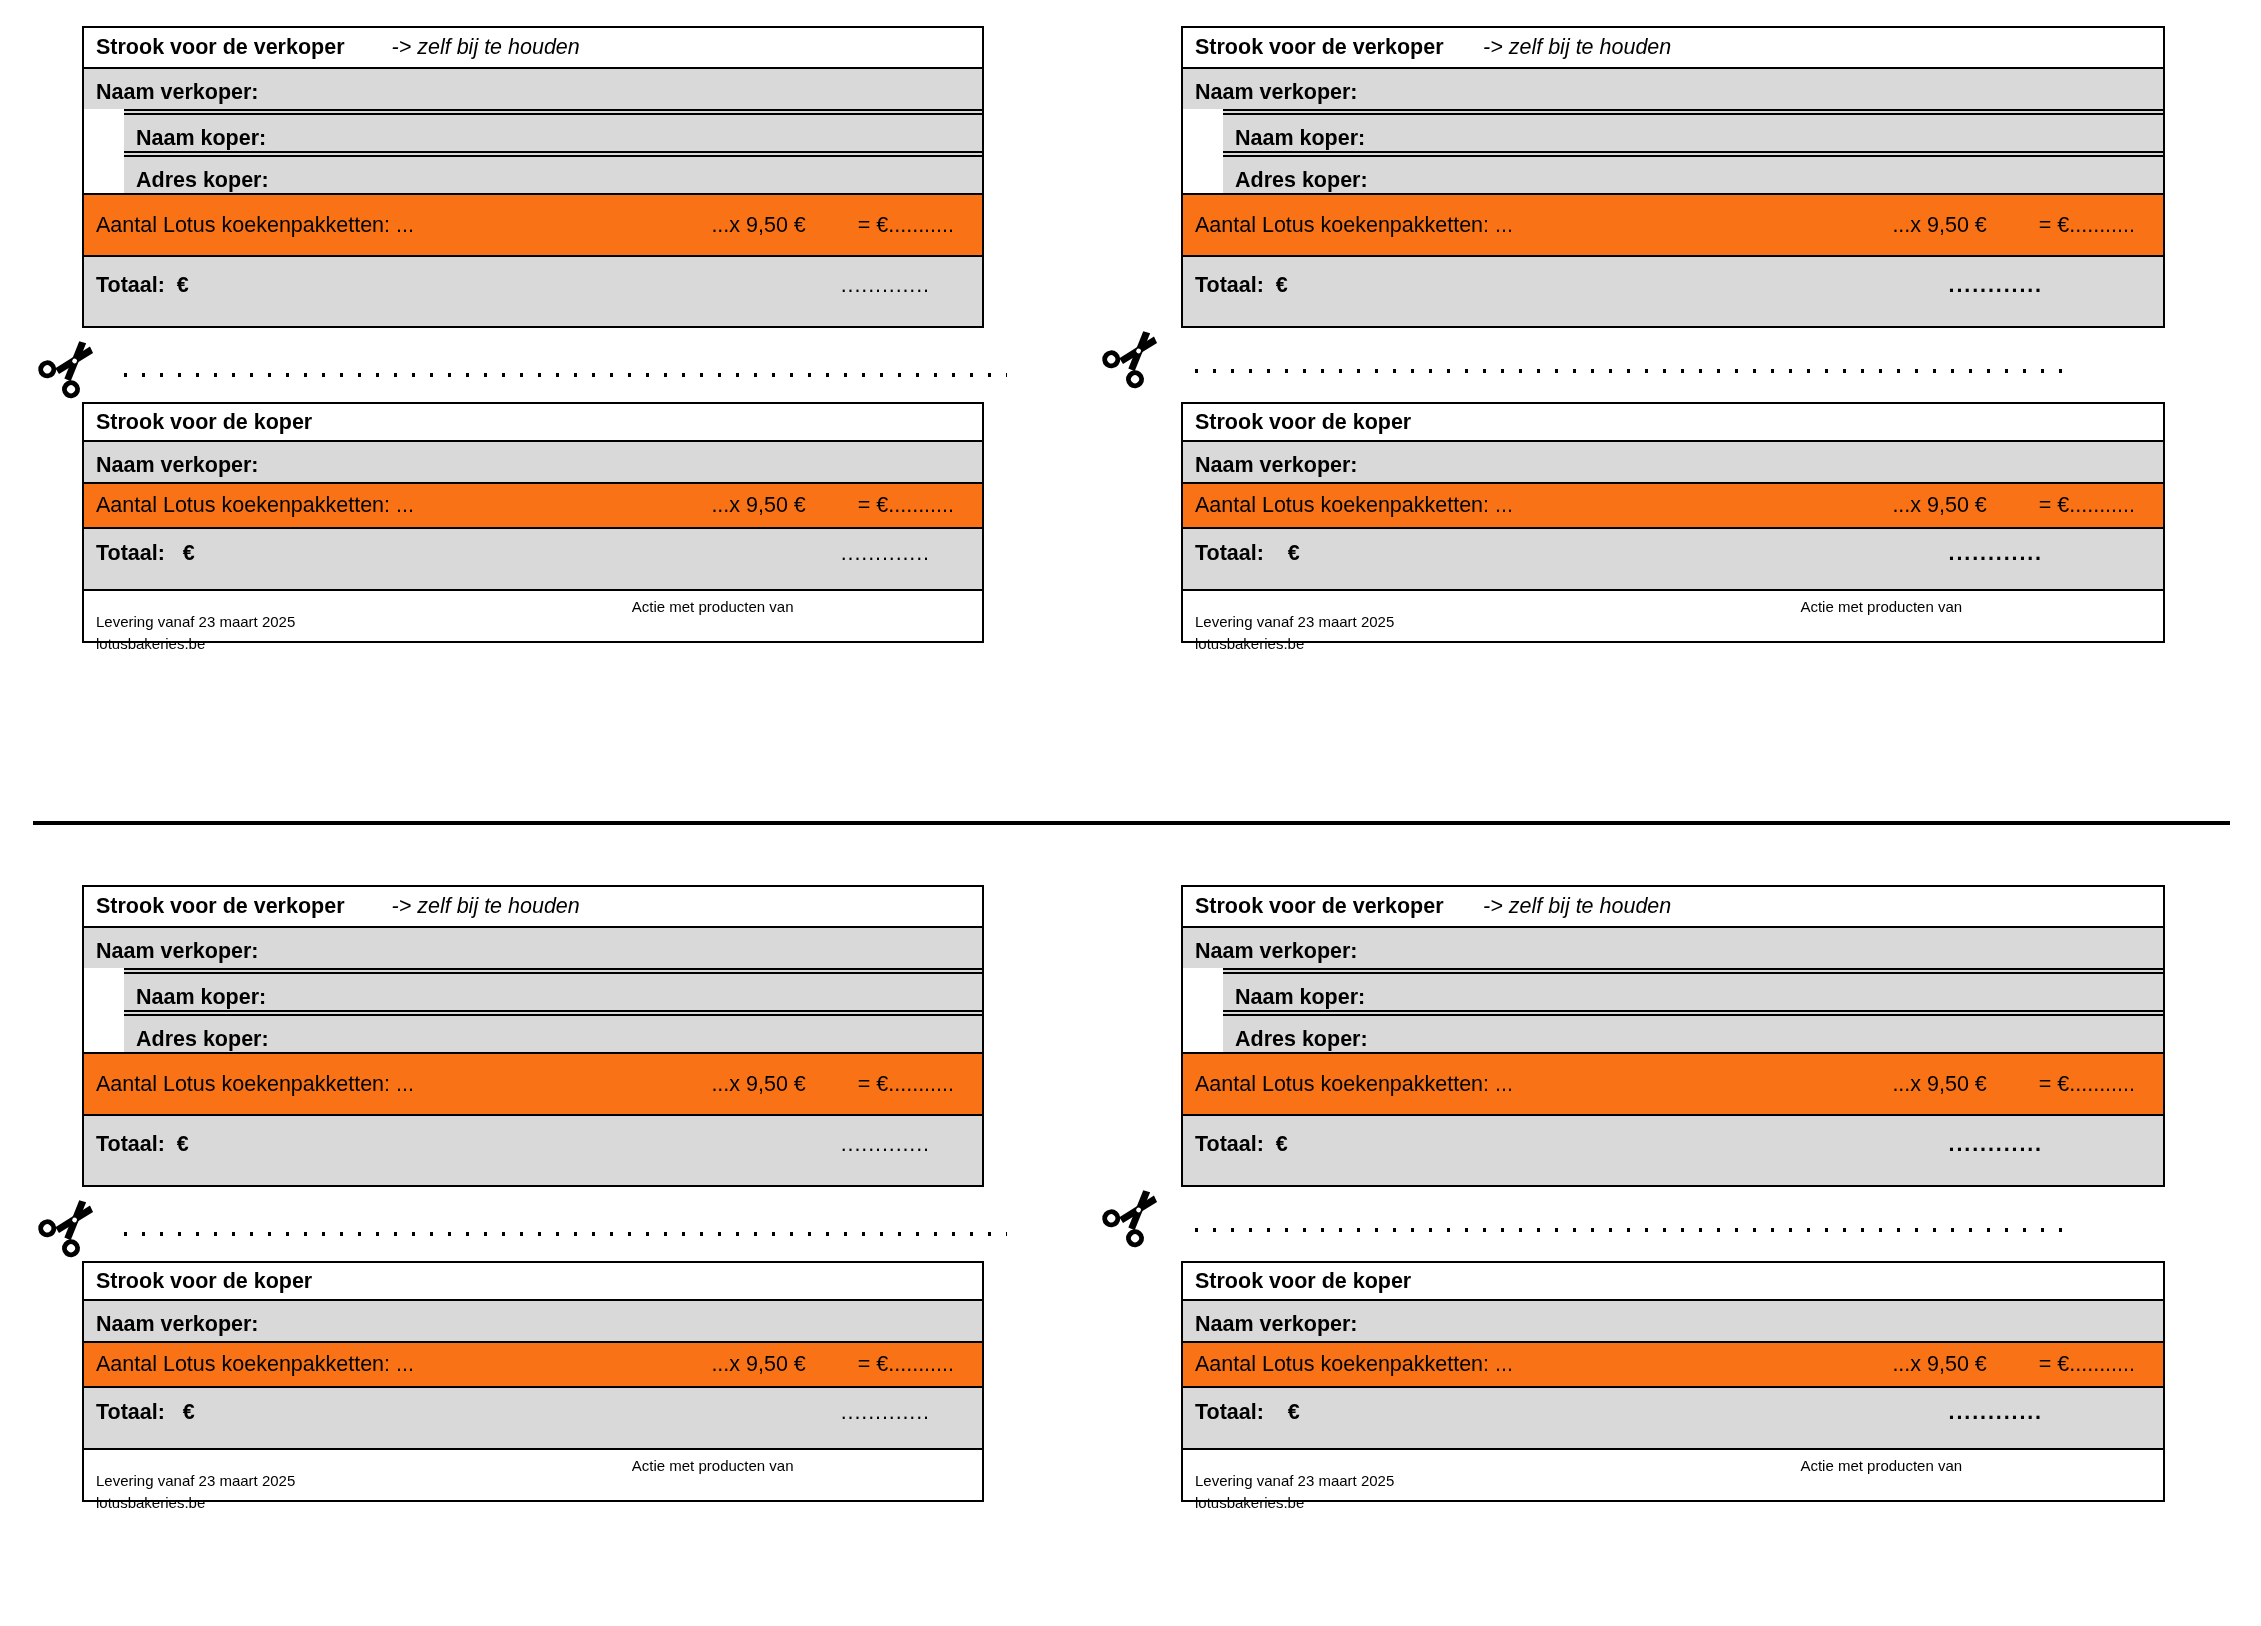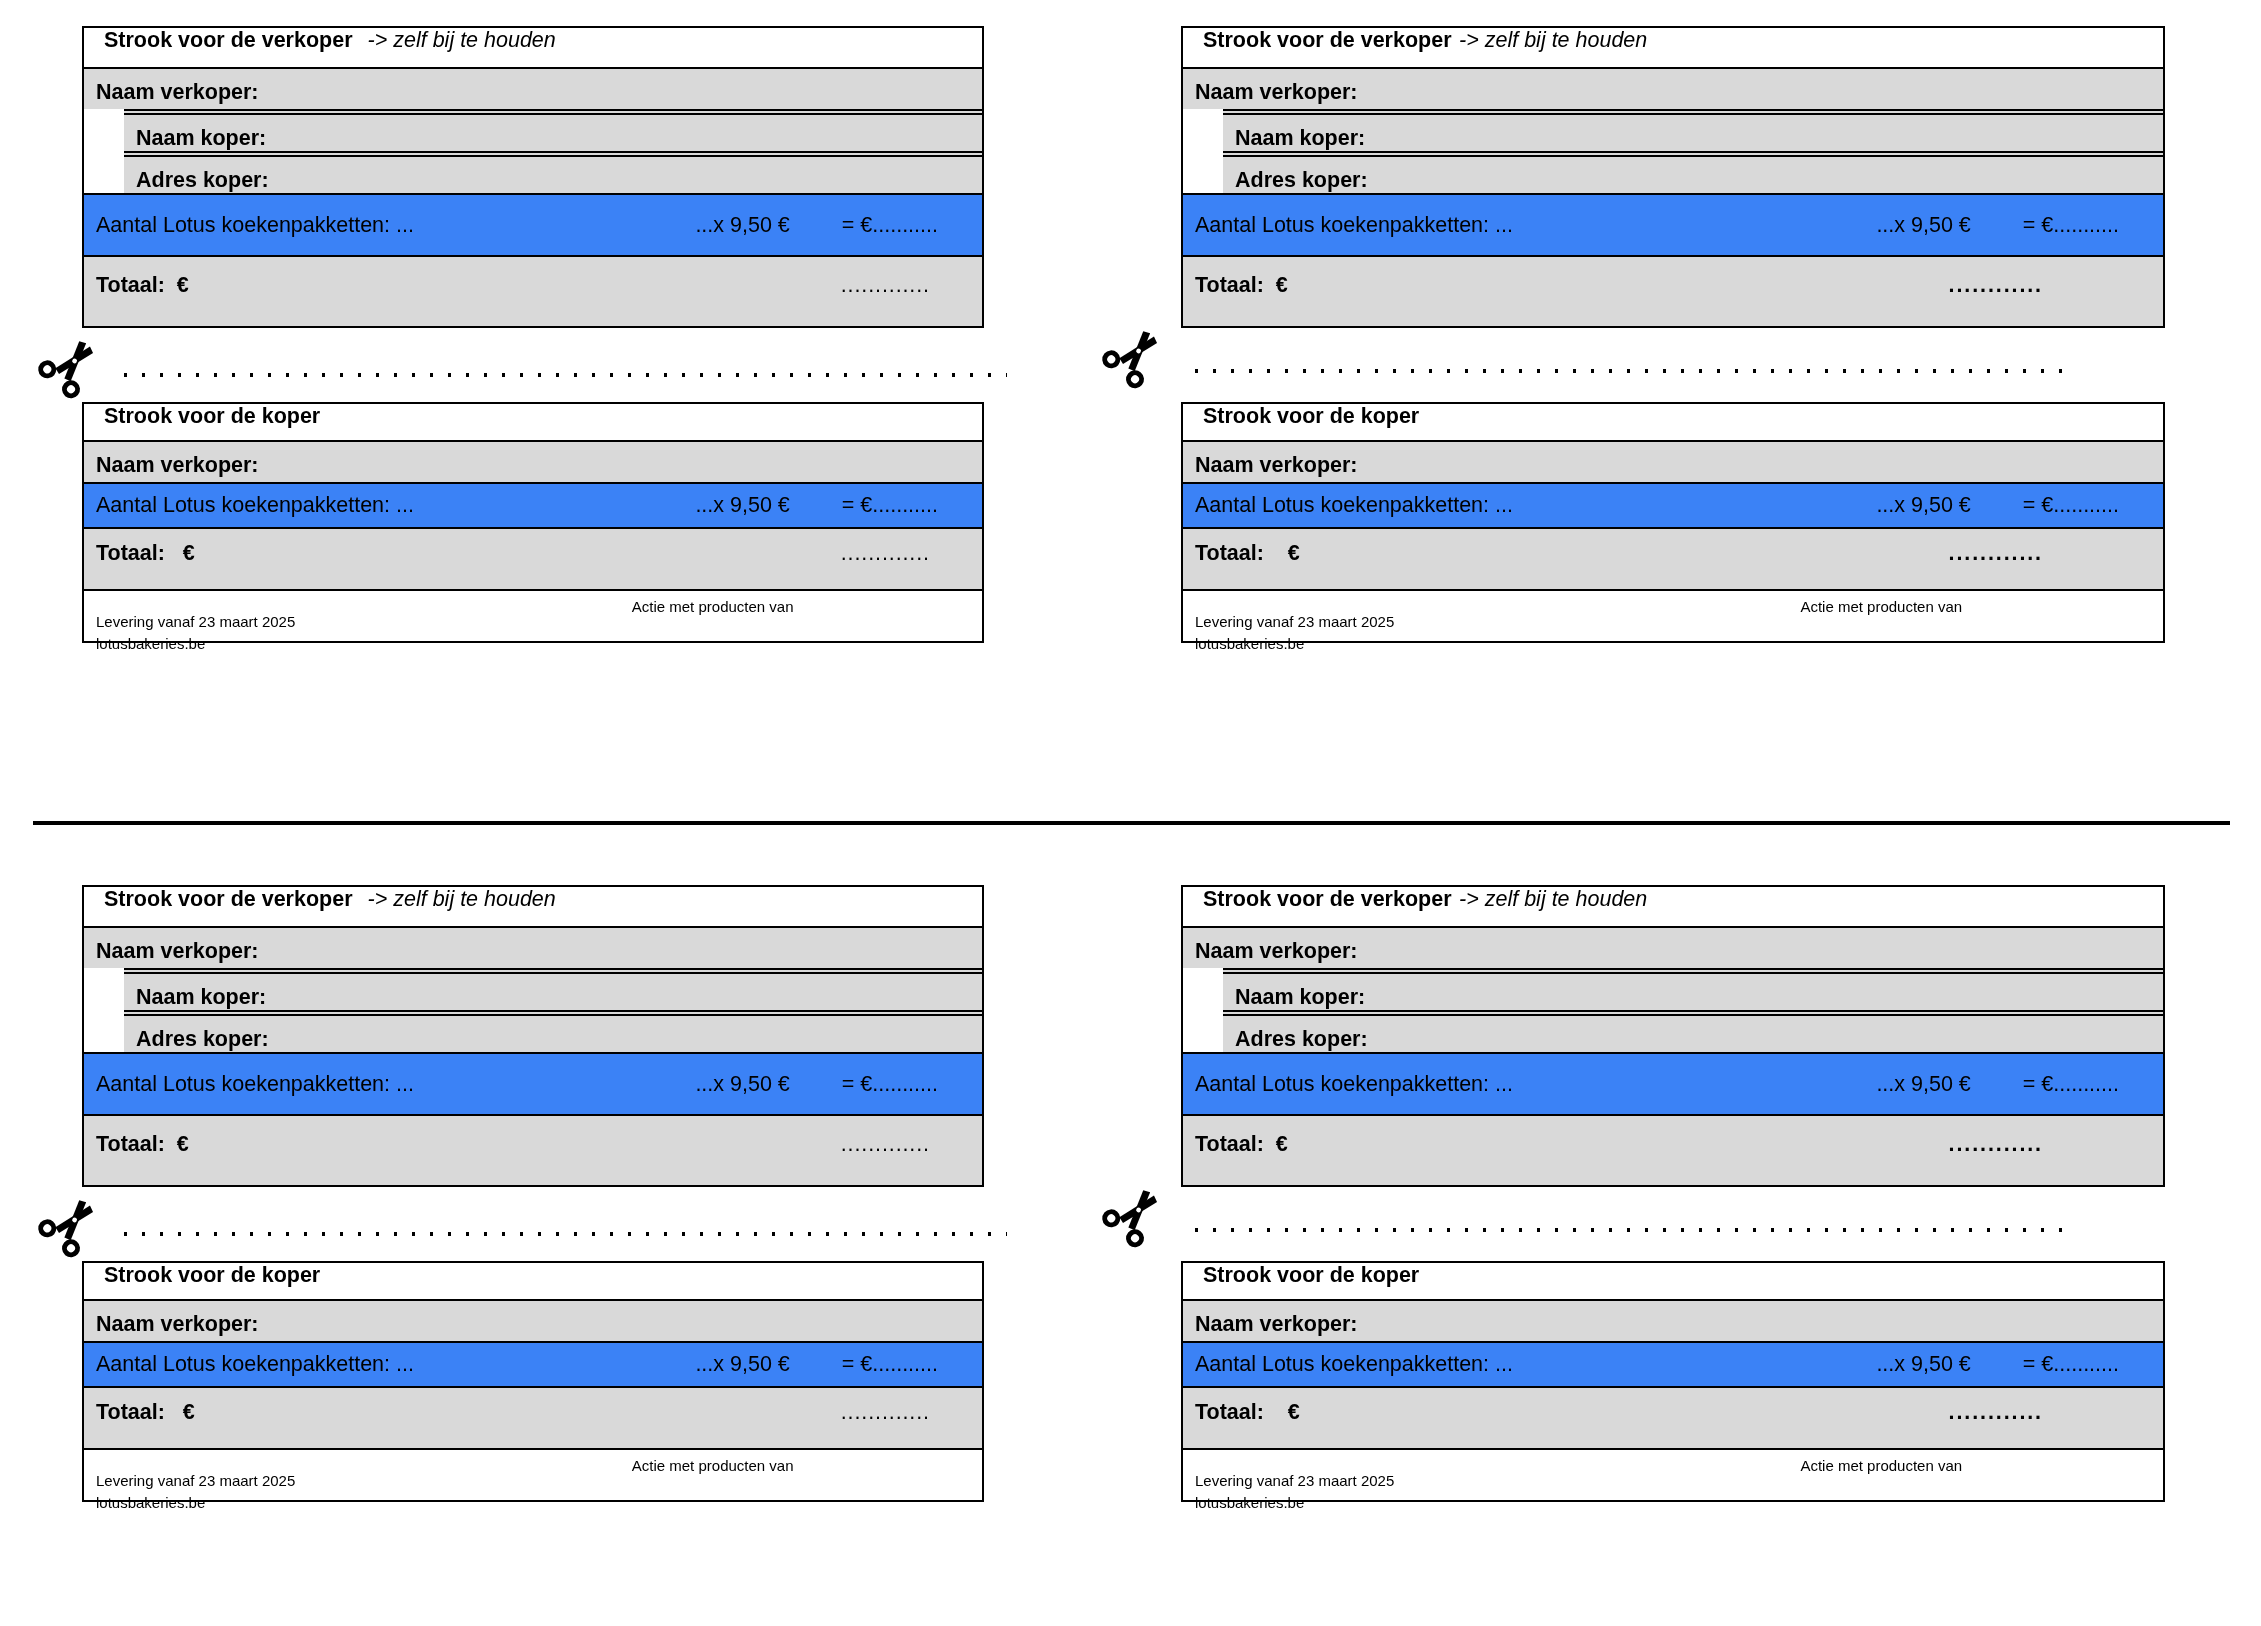--- a/index.html
+++ b/index.html
@@ -19,27 +19,27 @@
 
   .tbl{border:2.8px solid #000;background:#fff;}
   .row{position:relative;border-top:2.8px solid #000;box-sizing:border-box;font-size:21.5px;}
   .row:first-child{border-top:none;}
   .row.dbl{border-top:6.6px double #000;margin-left:40px;}
   .gray{background:#d9d9d9;}
   .b{font-weight:bold;}
   .it{font-style:italic;}
   .pre{white-space:pre;}
 
-  .r-head{height:39px;display:flex;align-items:flex-start;padding-left:20px;}
+  .r-head{height:39px;display:flex;align-items:center;padding-left:12px;gap:32px;}
   .tbl-koper .r-head{height:36px;}
   .col-l .r-head .it{margin-left:15px;}
   .col-r .r-head .it{margin-left:7.5px;}
 
   .r-gray{height:42px;padding:11px 0 0 12px;}
-  .r-aantal{height:62px;display:flex;align-items:center;padding:0 44px 0 12px;background:#3b82f6;}
+  .r-aantal{height:62px;display:flex;align-items:center;padding:0 28px 0 12px;background:#f97316;}
   .tbl-koper .r-aantal{height:45px;}
   .r-aantal .lbl{flex:1;}
   .r-aantal .price{white-space:pre;}
   .r-aantal .eq{margin-left:52px;white-space:pre;}
 
   .r-totaal{height:71px;display:flex;align-items:center;padding:0 0 12px 12px;background:#d9d9d9;}
   .tbl-koper .r-totaal{height:62px;}
   .tdots{margin-left:auto;margin-right:52px;letter-spacing:0.9px;}
   .col-r .tdots{margin-right:120px;font-weight:bold;letter-spacing:1.9px;}
 

